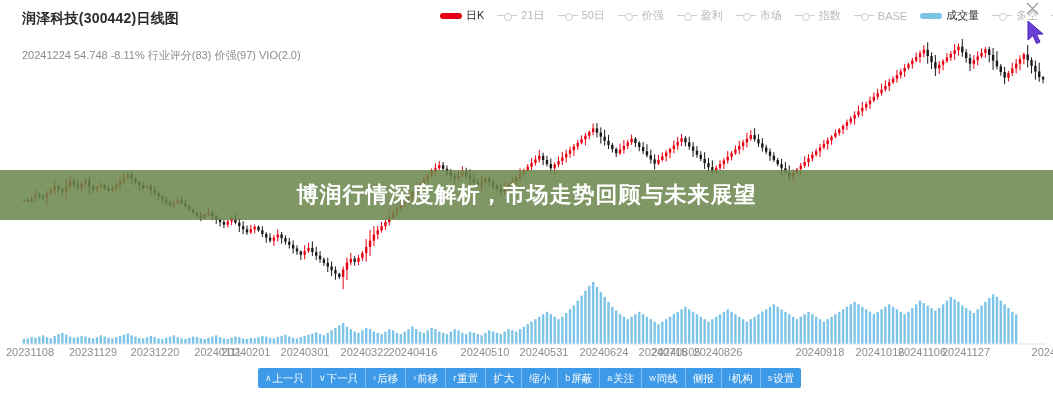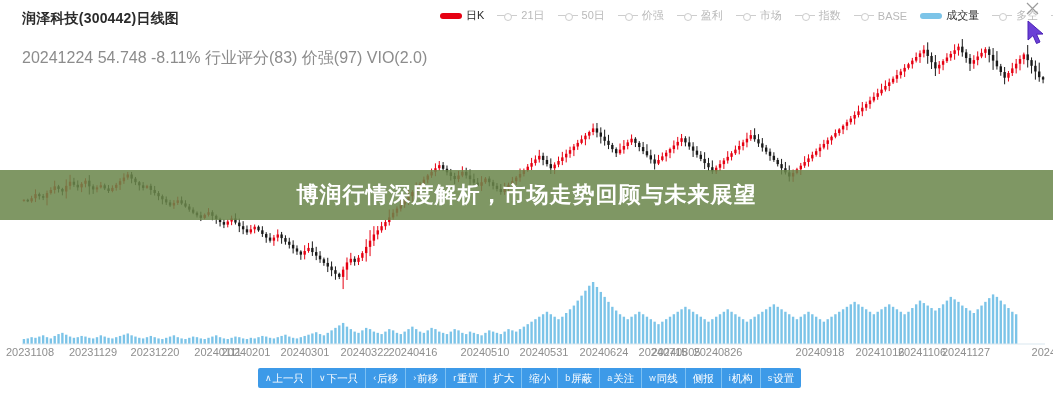--- a/index.html
+++ b/index.html
@@ -16,21 +16,21 @@
   }
 
   
   .hdr-title {
     position: absolute; left: 22px; top: 10px;
     font-size: 14px; font-weight: bold; color: #2b2b2b;
     letter-spacing: .2px; white-space: nowrap;
   }
   .hdr-sub {
     position: absolute; left: 22px; top: 48px;
-    font-size: 16px; color: #8c8c8c; white-space: nowrap;
+    font-size: 11px; color: #8c8c8c; white-space: nowrap;
   }
 
   
   .legend {
     position: absolute; left: 440px; top: 8px;
     display: flex; align-items: center; gap: 13px;
     white-space: nowrap;
   }
   .lg-item { display: flex; align-items: center; gap: 4px; }
   .lg-swatch { width: 22px; height: 6px; border-radius: 3px; display: block; }

